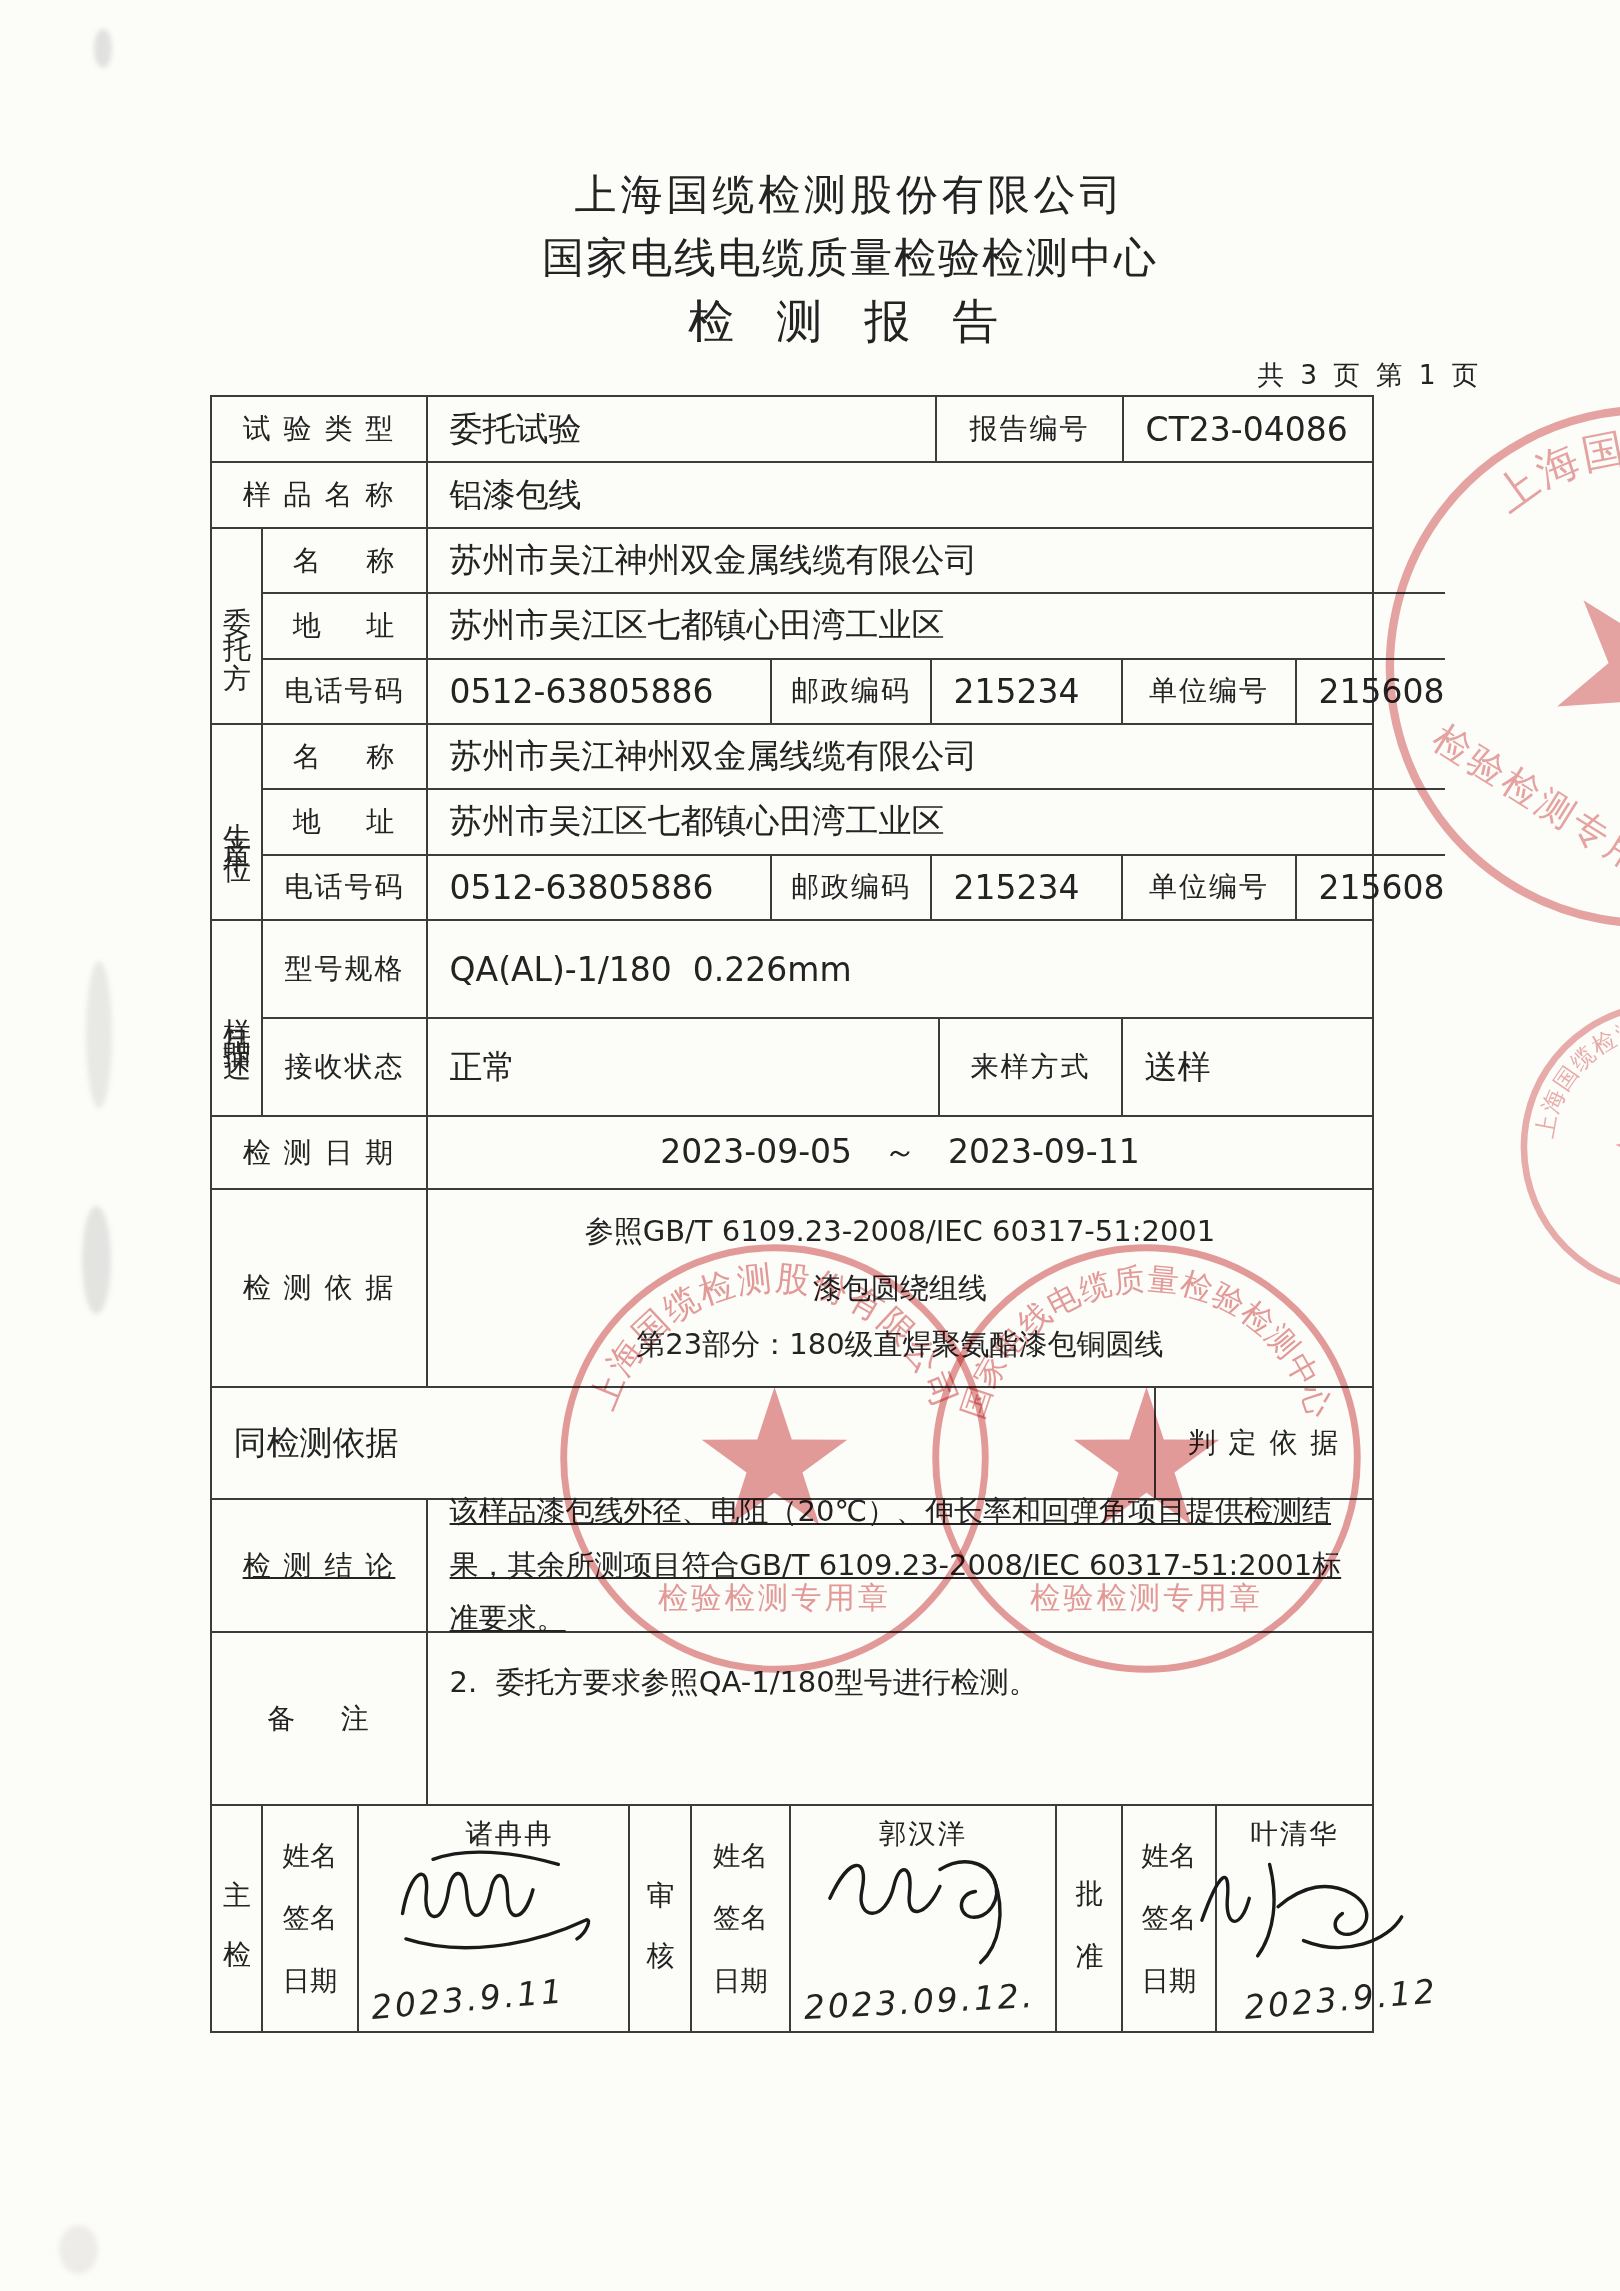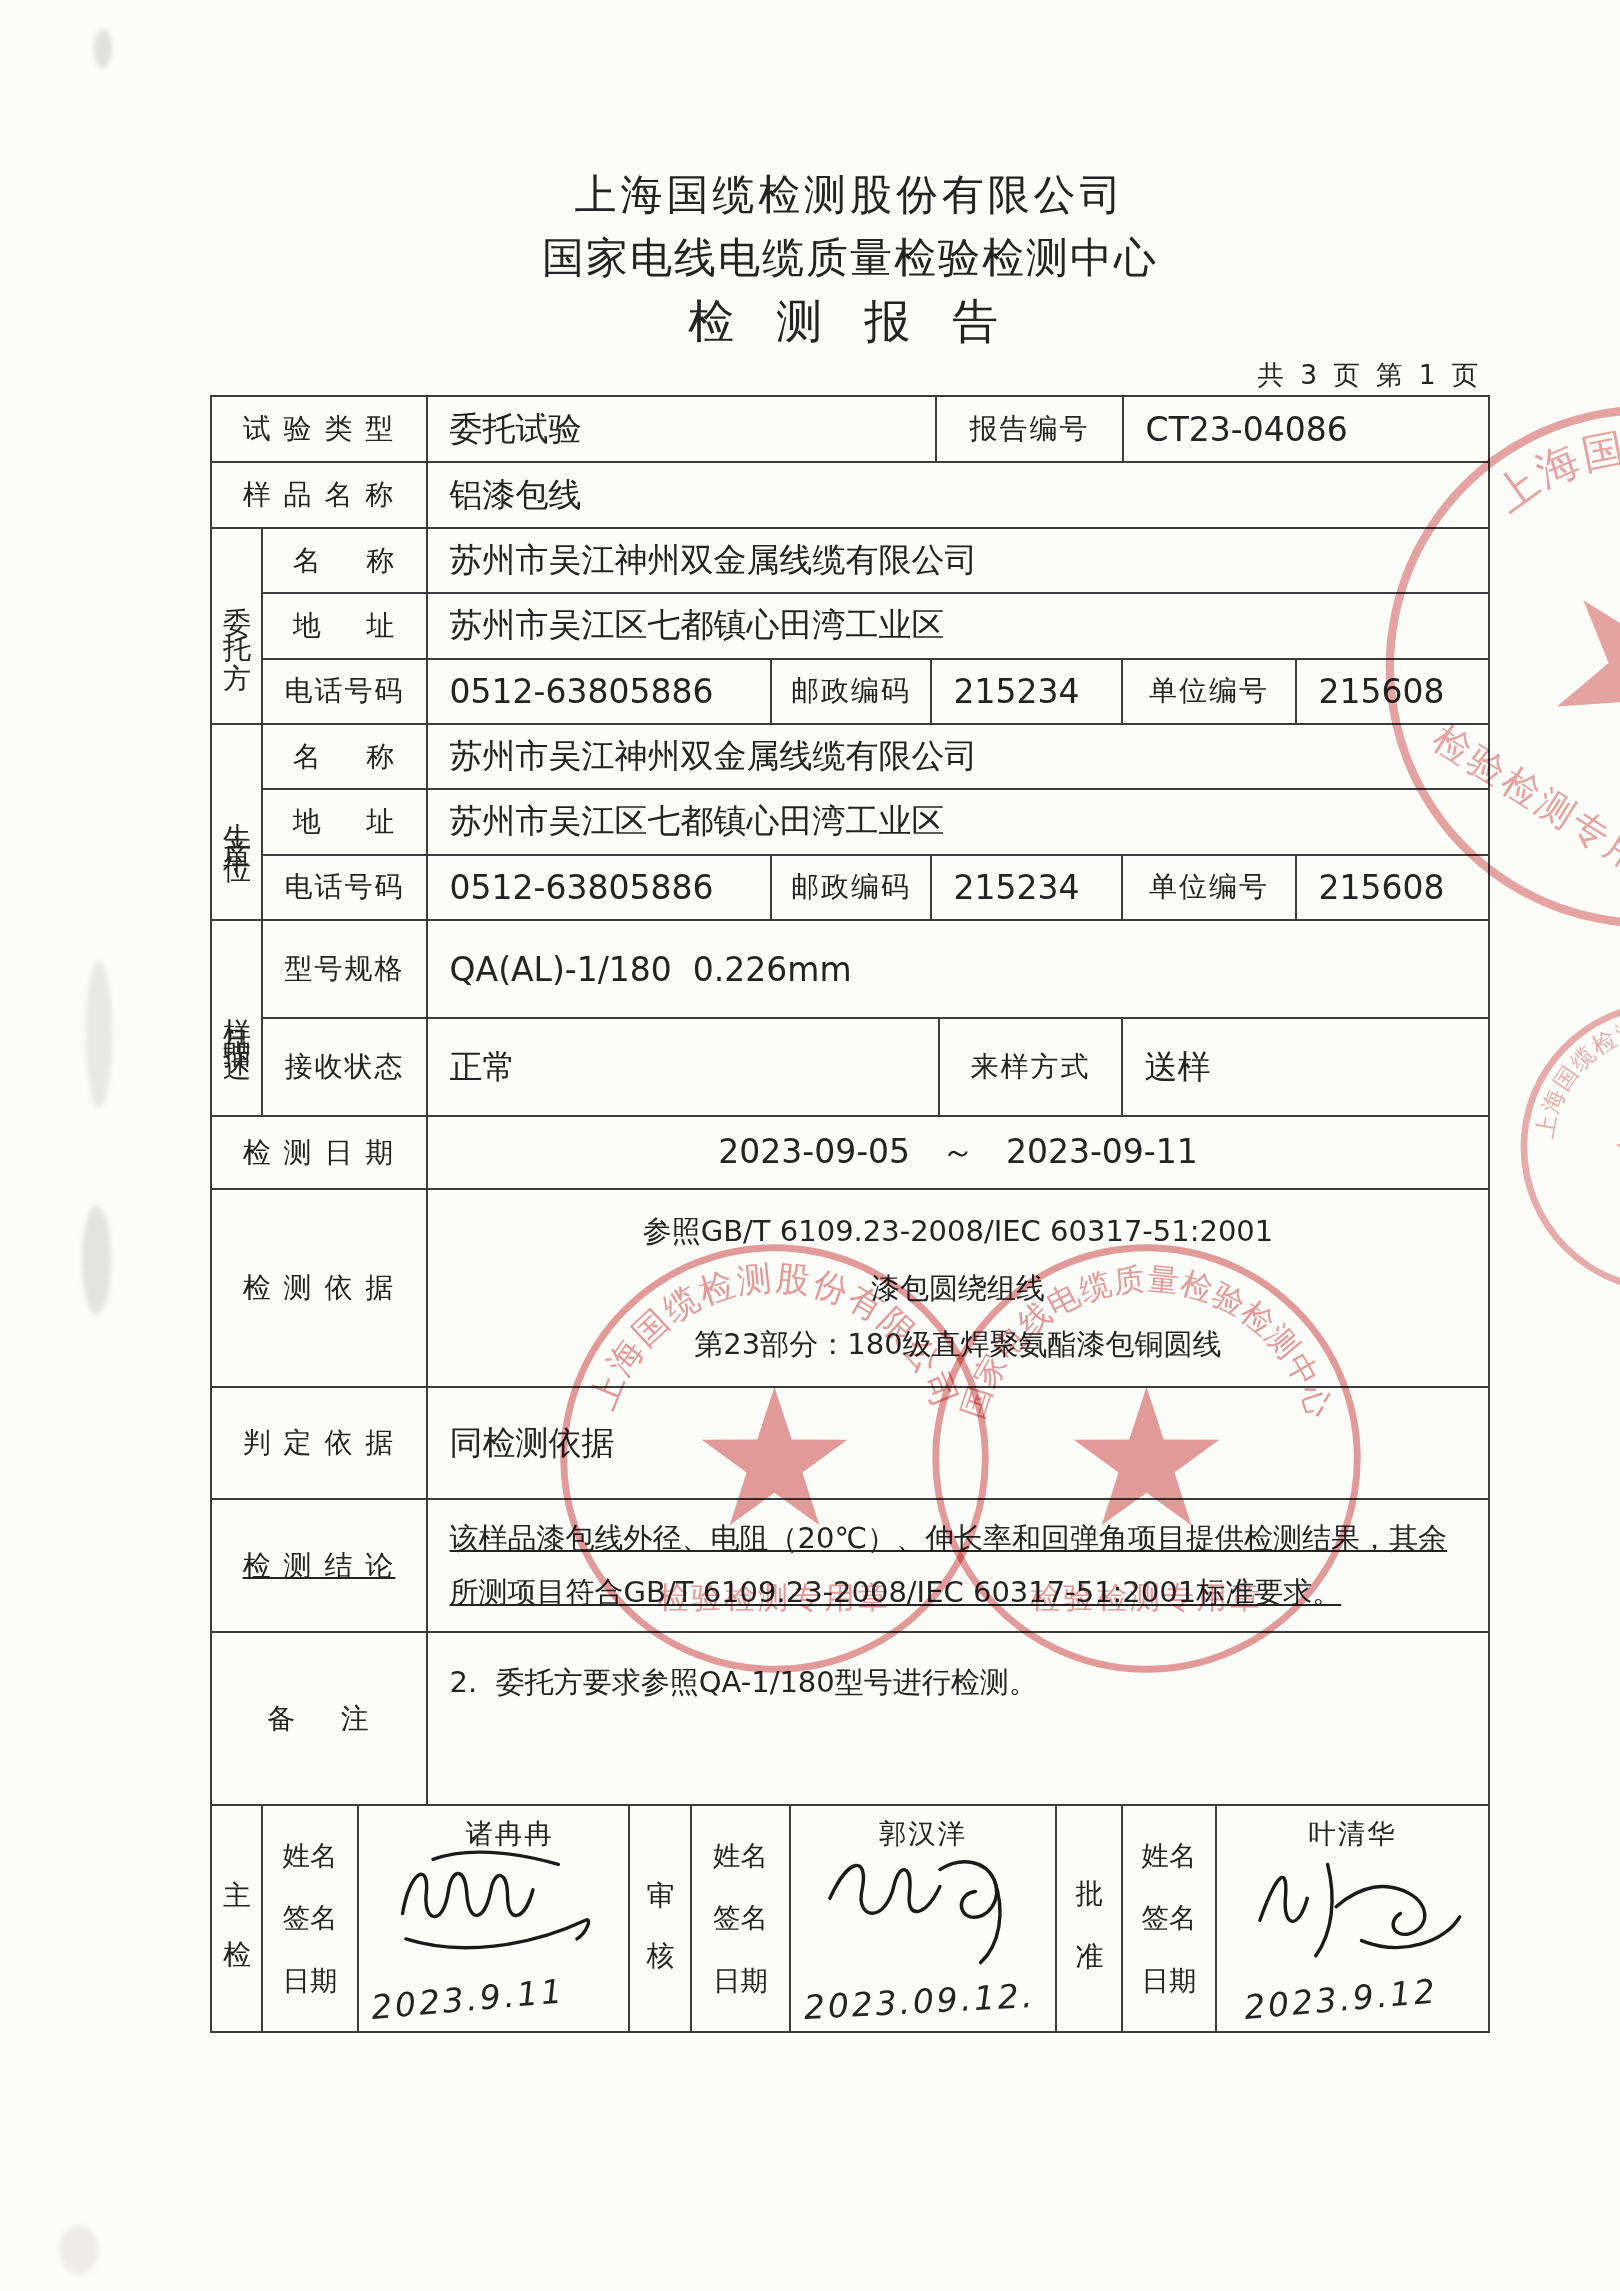--- a/index.html
+++ b/index.html
@@ -12,21 +12,21 @@
   .page{
     position:relative;width:1620px;height:2292px;background:var(--paper);
     overflow:hidden;font-family:"DejaVu Sans",sans-serif;color:var(--ink);
   }
   .doc{position:absolute;left:210px;top:163px;width:1280px;}
   .t1,.t2,.t3{text-align:center;margin:0;font-weight:500;}
   .t1{font-size:42px;line-height:63px;letter-spacing:3.9px;}
   .t2{font-size:42px;line-height:63px;letter-spacing:2px;}
   .t3{font-size:46px;line-height:65px;letter-spacing:13.7px;white-space:pre;}
   .pageinfo{text-align:right;font-size:26.5px;line-height:41px;letter-spacing:3.9px;white-space:pre;padding-right:7.8px;}
-  .tbl{border:2px solid var(--bd);width:1280px;box-sizing:border-box;background:transparent;}
+  .tbl{border:2px solid var(--bd);width:1164px;box-sizing:border-box;background:transparent;}
   .trow{display:flex;border-bottom:2px solid var(--bd);box-sizing:border-box;align-items:stretch;}
   .trow:last-child{border-bottom:none;}
   .cell{border-right:2px solid var(--bd);box-sizing:border-box;display:flex;align-items:center;font-size:28px;}
   .cell:last-child{border-right:none;}
   .cl{justify-content:center;text-align:center;letter-spacing:2px;white-space:pre;}
   .cv{padding-left:21.6px;font-size:33px;white-space:pre;}
   .flex1{flex:1;}
   .w-flabel{width:216px;flex:none;}
   .w-glabel{width:51px;flex:none;}
   .w-ilabel{width:165px;flex:none;}
@@ -154,22 +154,22 @@
       <div class="trow" style="height:198px;">
         <div class="cell cl w-flabel">检 测 依 据</div>
         <div class="basis-lines">
           <div>参照GB/T 6109.23-2008/IEC 60317-51:2001</div>
           <div>漆包圆绕组线</div>
           <div>第23部分：180级直焊聚氨酯漆包铜圆线</div>
         </div>
       </div>
 
       <div class="trow" style="height:112px;">
+        <div class="cell cv flex1">同检测依据</div>
         <div class="cell cl w-flabel">判 定 依 据</div>
-        <div class="cell cv flex1">同检测依据</div>
       </div>
 
       <div class="trow" style="height:133px;text-decoration:underline;">
         <div class="cell cl w-flabel">检 测 结 论</div>
         <div class="cell flex1 concl">该样品漆包线外径、电阻（20℃）、伸长率和回弹角项目提供检测结果，其余所测项目符合GB/T 6109.23-2008/IEC 60317-51:2001标准要求。</div>
       </div>
 
       <div class="trow" style="height:173px;">
         <div class="cell cl w-flabel">备    注</div>
         <div class="cell flex1 remarks" style="white-space:pre;">

